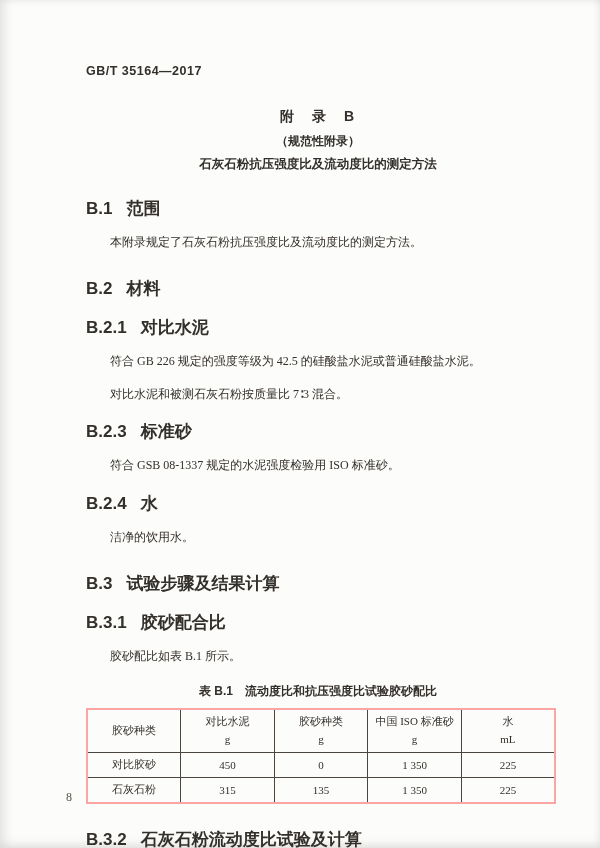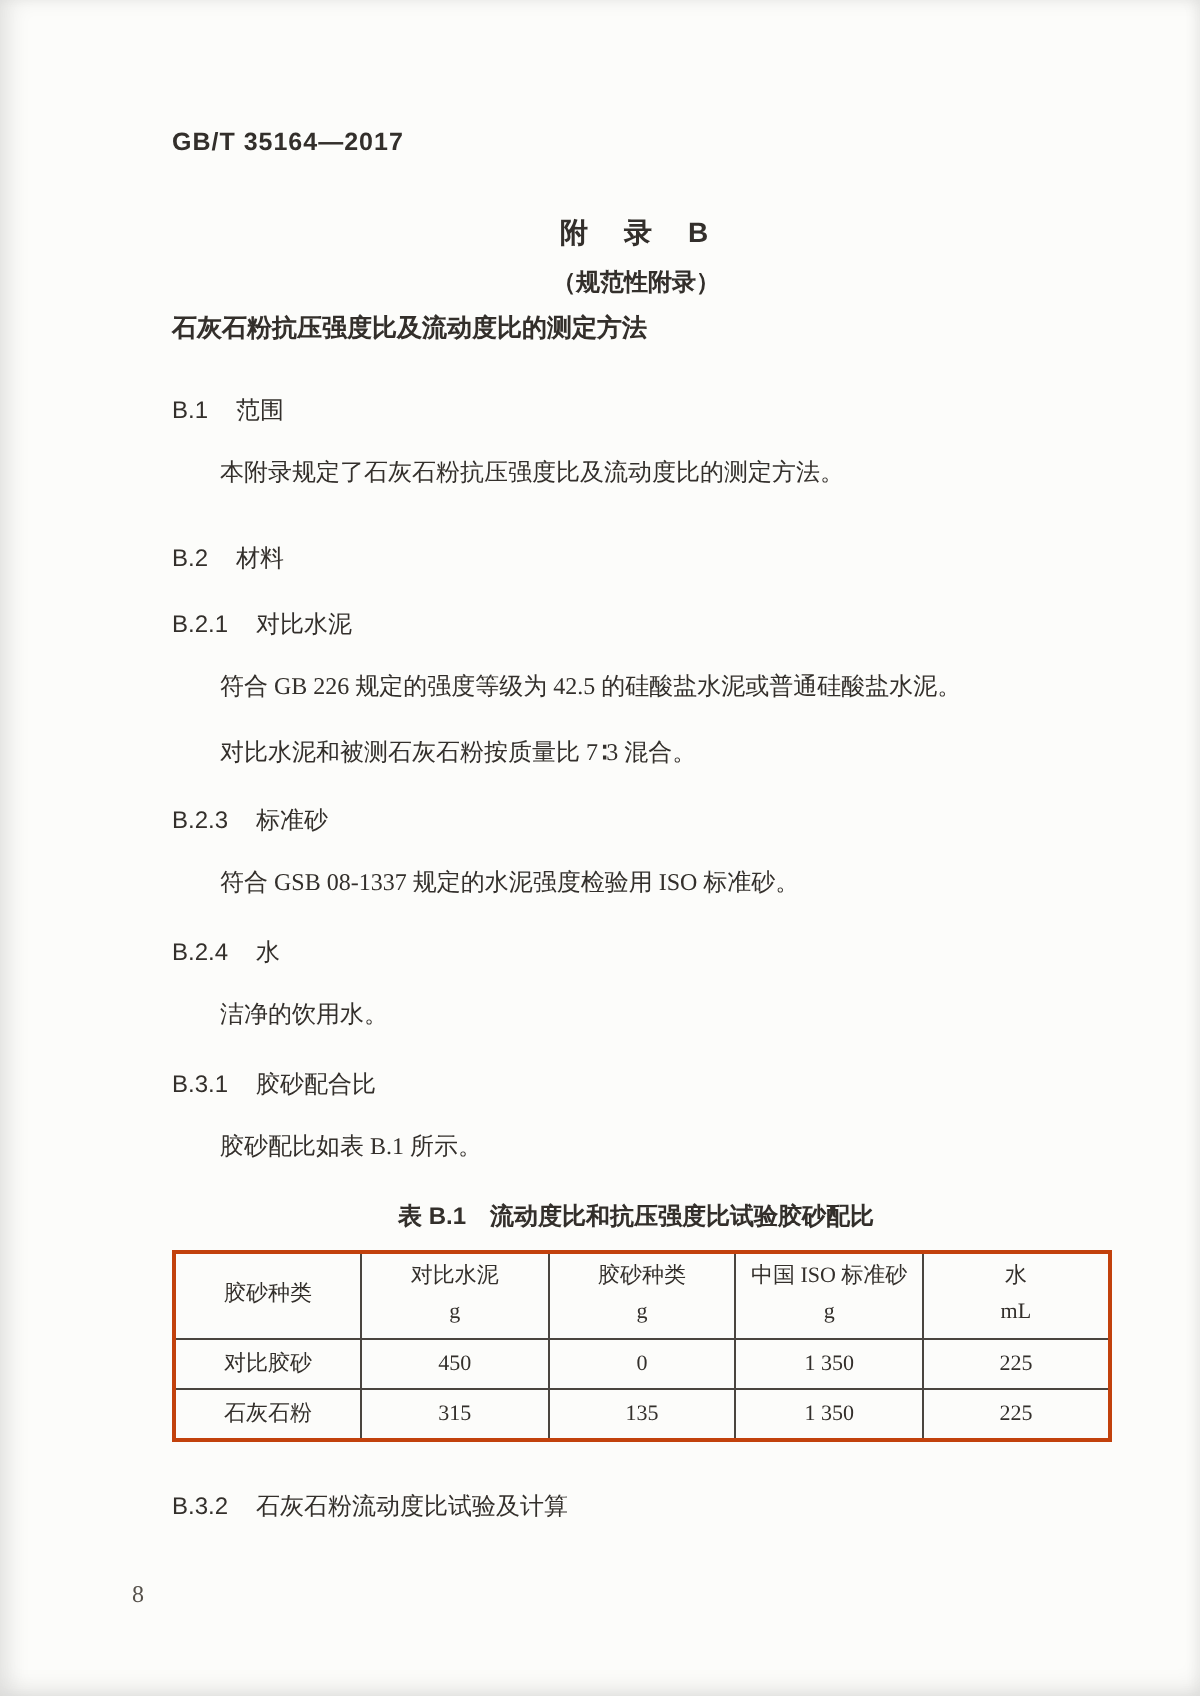--- a/index.html
+++ b/index.html
@@ -38,29 +38,30 @@
   }
   .app-type {
     margin-top:7px;
     text-align:center;
     font-weight:bold;
     font-size:12px;
     font-family:"Liberation Sans","DejaVu Sans",sans-serif;
   }
   .app-title {
     margin-top:6px;
+    text-align:center;
     font-weight:bold;
     font-size:12.5px;
     font-family:"Liberation Sans","DejaVu Sans",sans-serif;
   }
 
   .sec {
     margin-top:24px;
-    font-weight:normal;
-    font-size:12px;
+    font-weight:bold;
+    font-size:17px;
     font-family:"Liberation Sans","DejaVu Sans",sans-serif;
   }
   .sec.tight { margin-top:16px; }
   .sec-num { margin-right:14px; }
 
   .body-text {
     margin:13px 0 0 0;
     font-size:12px;
     line-height:1.65;
     text-indent:2em;
@@ -71,21 +72,21 @@
     margin-top:16px;
     text-align:center;
     font-weight:bold;
     font-size:12px;
     font-family:"Liberation Sans","DejaVu Sans",sans-serif;
   }
   table.mix {
     width:470px;
     margin:8px auto 0 auto;
     border-collapse:collapse;
-    border:2px solid #c2410c;
+    border:2px solid #fca5a5;
     font-size:11px;
     font-family:"Liberation Serif","DejaVu Serif",serif;
   }
   table.mix th, table.mix td {
     border:1px solid #4a453f;
     text-align:center;
     padding:3px 2px;
   }
   table.mix th { font-weight:normal; height:36px; }
   table.mix td { height:18px; }
@@ -129,20 +130,23 @@
     <div class="sec tight">
       <span class="sec-num">B.2.3</span><span class="sec-title">标准砂</span>
     </div>
     <p class="body-text">符合 GSB 08-1337 规定的水泥强度检验用 ISO 标准砂。</p>
 
     <div class="sec tight">
       <span class="sec-num">B.2.4</span><span class="sec-title">水</span>
     </div>
     <p class="body-text">洁净的饮用水。</p>
 
+    <div class="sec">
+      <span class="sec-num">B.3</span><span class="sec-title">试验步骤及结果计算</span>
+    </div>
 
     <div class="sec tight">
       <span class="sec-num">B.3.1</span><span class="sec-title">胶砂配合比</span>
     </div>
     <p class="body-text">胶砂配比如表 B.1 所示。</p>
 
     <div class="tbl-caption">表 B.1　流动度比和抗压强度比试验胶砂配比</div>
 
     <table class="mix">
       <thead>

